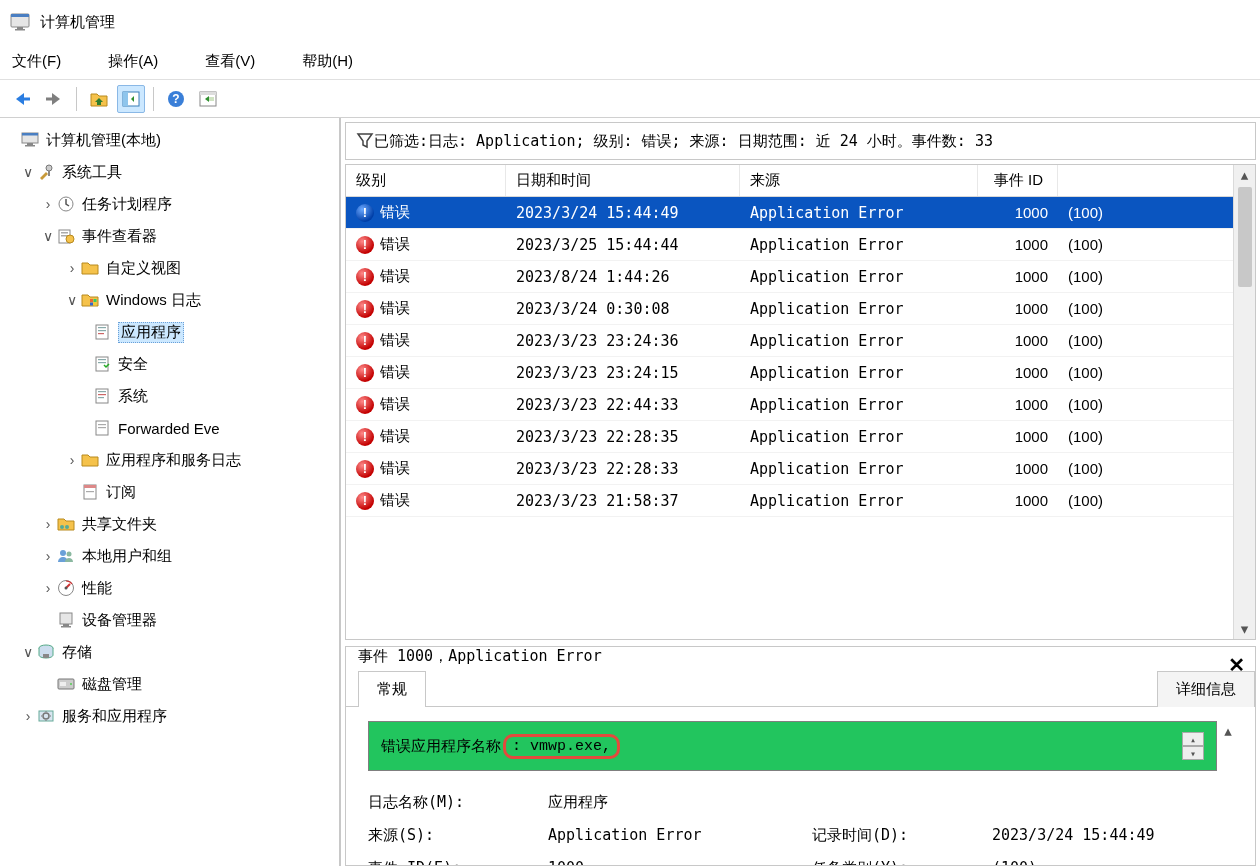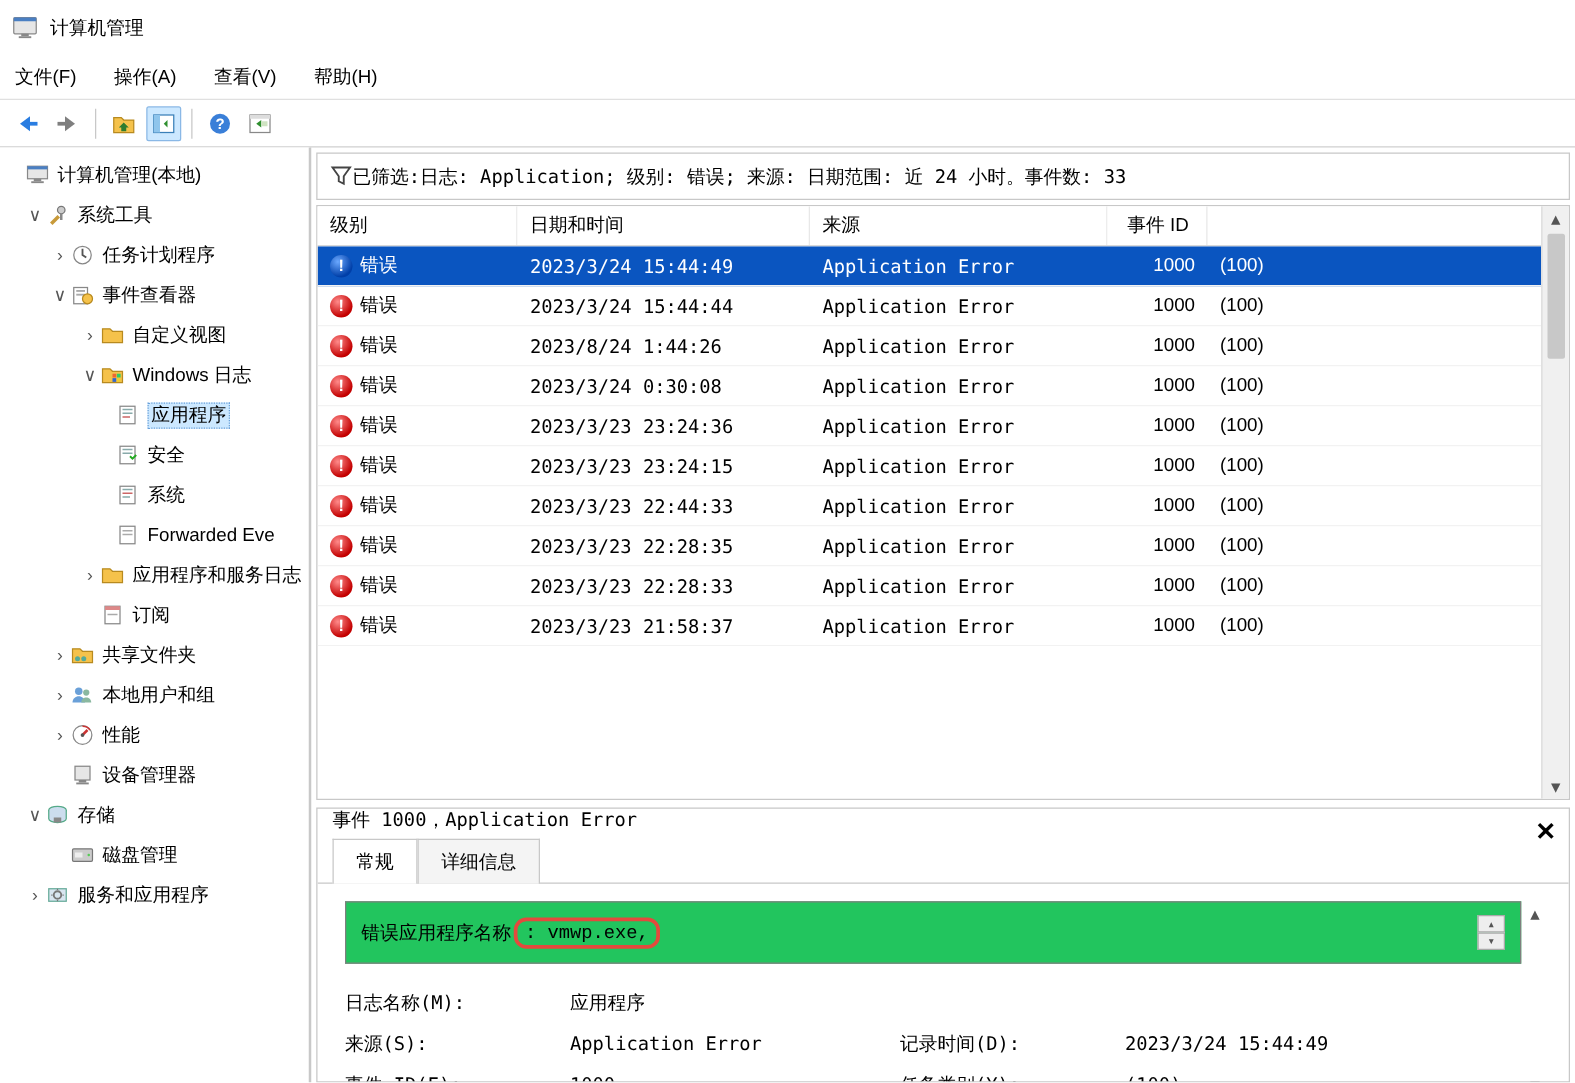--- a/index.html
+++ b/index.html
@@ -20,21 +20,21 @@
     gap: 10px;
   }
   .title-bar .app-icon {
     width: 20px; height: 20px;
   }
   .menu-bar {
     height: 36px;
     display: flex;
     align-items: center;
     padding: 0 12px;
-    gap: 30px;
+    gap: 47px;
     border-bottom: 1px solid #e0e0e0;
   }
   .menu-bar span { cursor: default; }
   .toolbar {
     height: 38px;
     display: flex;
     align-items: center;
     padding: 0 8px;
     gap: 4px;
     border-bottom: 1px solid #d0d0d0;
@@ -46,21 +46,21 @@
   }
   .toolbar .tb-sep {
     width: 1px; height: 24px; background: #c8c8c8;
     margin: 0 4px;
   }
   .main-area {
     display: flex;
     height: calc(866px - 44px - 36px - 38px);
   }
   .sidebar {
-    width: 248px;
+    width: 340px;
     border-right: 1px solid #c8c8c8;
     padding: 6px 0;
     overflow: hidden;
     background: #fff;
   }
   .tree-row {
     display: flex;
     align-items: center;
     height: 32px;
     white-space: nowrap;
@@ -209,20 +209,21 @@
     font-size: 20px;
     font-weight: bold;
     cursor: default;
   }
   .detail-tabs {
     display: flex;
     padding-left: 12px;
     gap: 0;
     margin-top: 4px;
     border-bottom: 1px solid #c8c8c8;
+    justify-content: space-between;
   }
   .tab {
     padding: 8px 18px;
     border: 1px solid #c8c8c8;
     border-bottom: none;
     background: #fff;
     position: relative;
     top: 1px;
     font-family: "SimSun", monospace;
   }
@@ -607,21 +608,21 @@
               <div class="td col-date">2023/3/24 15:44:49</div>
               <div class="td col-src">Application Error</div>
               <div class="td col-id">1000</div>
               <div class="td col-cat">(100)</div>
             </div>
             <div class="trow">
               <div class="td col-level level-cell">
                 <span class="err-icon err-red">!</span>
                 <span>错误</span>
               </div>
-              <div class="td col-date">2023/3/24 15:44:44</div>
+              <div class="td col-date">2023/3/25 15:44:44</div>
               <div class="td col-src">Application Error</div>
               <div class="td col-id">1000</div>
               <div class="td col-cat">(100)</div>
             </div>
             <div class="trow">
               <div class="td col-level level-cell">
                 <span class="err-icon err-red">!</span>
                 <span>错误</span>
               </div>
               <div class="td col-date">2023/8/24 1:44:26</div>

